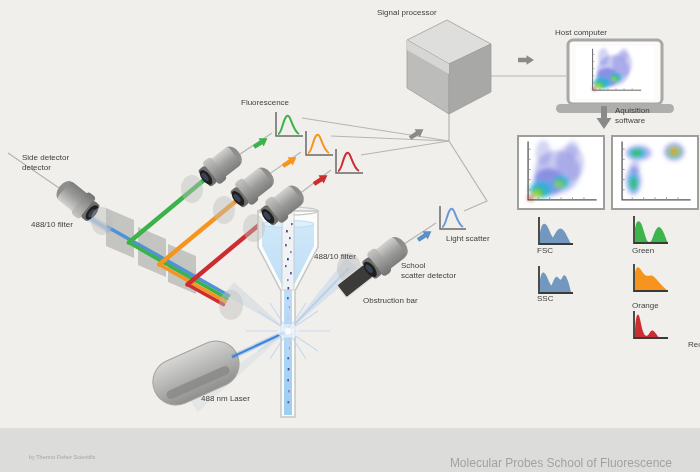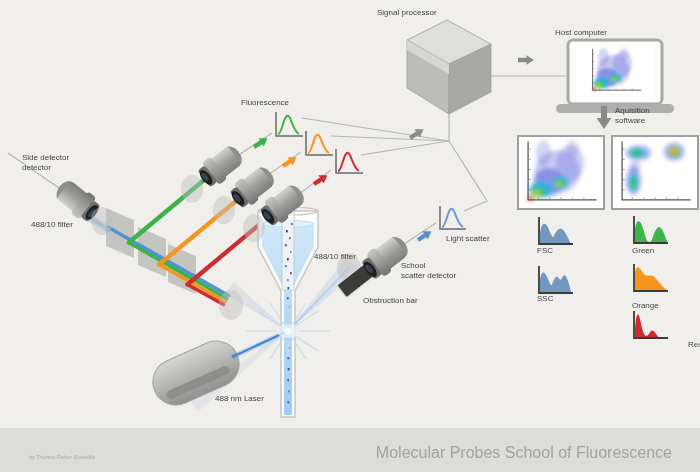--- a/index.html
+++ b/index.html
@@ -5,21 +5,21 @@
   html,body{margin:0;padding:0;background:#ffffff;}
   #stage{position:relative;width:700px;height:472px;overflow:hidden;
          font-family:"Liberation Sans",sans-serif;background:#f0efec;}
   #diagram{position:absolute;left:0;top:0;}
   .lbl{position:absolute;font-size:8px;line-height:1.28;color:#3f3f3d;white-space:normal;}
   .center{}
   #footer{position:absolute;left:0;top:428px;width:700px;height:44px;background:#dcdcda;}
   #brand{position:absolute;left:28px;top:435px;font-size:17px;font-weight:bold;
          letter-spacing:-0.3px;color:#9b9b99;}
   #brand-sub{position:absolute;left:29px;top:454px;font-size:5.5px;color:#a6a6a4;}
-  #footer-title{position:absolute;right:28px;top:444px;font-size:16px;color:#a2a2a0;}
+  #footer-title{position:absolute;right:28px;top:456px;font-size:12px;color:#a2a2a0;}
   .two-line span{display:block;}
 </style>
 </head>
 <body>
 
 <div id="stage">
 
 <svg id="diagram" width="700" height="430" viewBox="0 0 700 430">
   <defs>
     <linearGradient id="gDet" x1="0" y1="0" x2="0" y2="1">
@@ -303,21 +303,21 @@
   <span>detector</span>
 </div>
 <div class="lbl" style="left:31px;top:220px;">488/10 filter</div>
 <div class="lbl" style="left:314px;top:252px;">488/10 filter</div>
 <div class="lbl two-line" style="left:401px;top:261px;width:70px;">
   <span>School</span>
   <span>scatter detector</span>
 </div>
 <div class="lbl" style="left:363px;top:296px;">Obstruction bar</div>
 <div class="lbl" style="left:446px;top:234px;">Light scatter</div>
-<div class="lbl" style="left:215px;top:394px;text-align:right;">488 nm Laser</div>
+<div class="lbl" style="left:201px;top:394px;text-align:right;">488 nm Laser</div>
 
 <div class="lbl" style="left:537px;top:246px;">FSC</div>
 <div class="lbl" style="left:537px;top:294px;">SSC</div>
 <div class="lbl" style="left:632px;top:246px;">Green</div>
 <div class="lbl" style="left:632px;top:293px;margin-top:8px;">Orange</div>
 <div class="lbl" style="left:648px;top:340px;padding-left:40px;">Red</div>
 
 <div id="footer"></div>
 <div id="brand-sub">by Thermo Fisher Scientific</div>
 <div id="footer-title">Molecular Probes School of Fluorescence</div>

